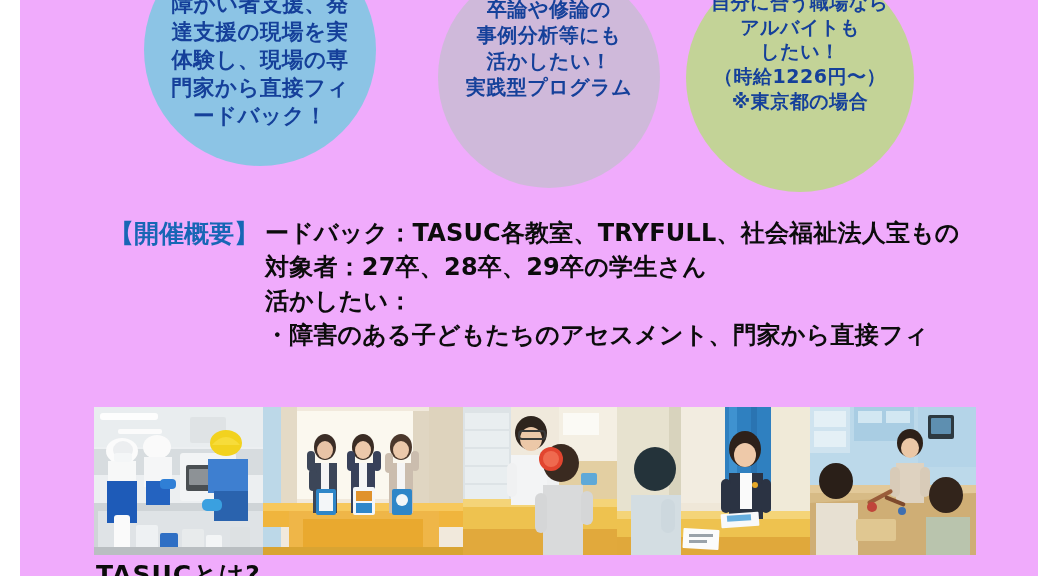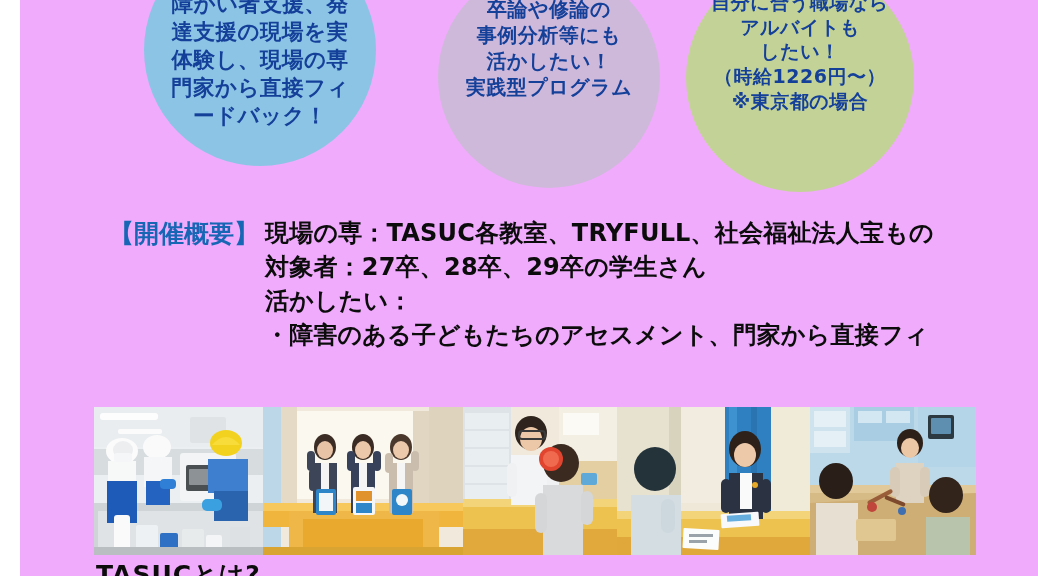--- a/index.html
+++ b/index.html
@@ -189,21 +189,21 @@
       <span class="btext">自分に合う職場なら
 アルバイトも
 したい！
 （時給1226円〜）
 ※東京都の場合</span>
     </div>
 
     <div id="details">
       <div id="details-heading">【開催概要】</div>
       <div id="details-body">
-        <div class="line">現場の専：TASUC各教室、TRYFULL、社会福祉法人宝もの</div>
+        <div class="line">ードバック：TASUC各教室、TRYFULL、社会福祉法人宝もの</div>
         <div class="line">対象者：27卒、28卒、29卒の学生さん</div>
         <div class="line">活かしたい：</div>
         <div class="line">・障害のある子どもたちのアセスメント、門家から直接フィ</div>
       </div>
     </div>
 
     <div id="photo-strip">
 
       <div class="photo" id="photo-1">
         <div class="scene">

